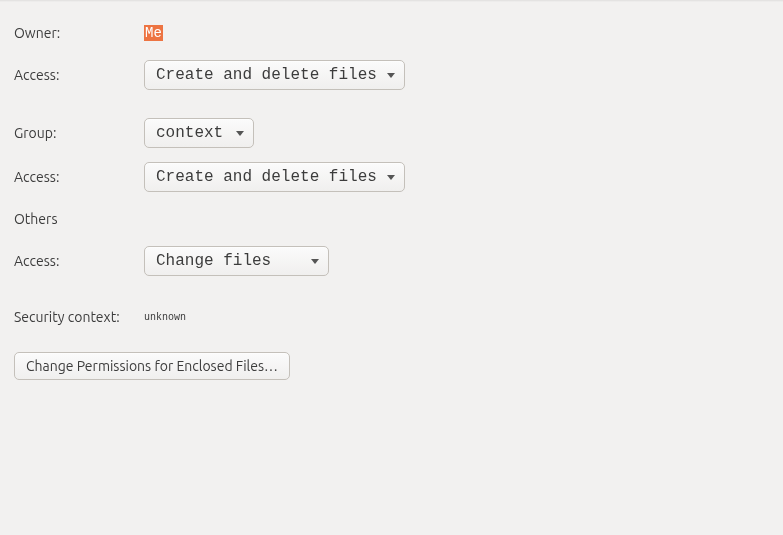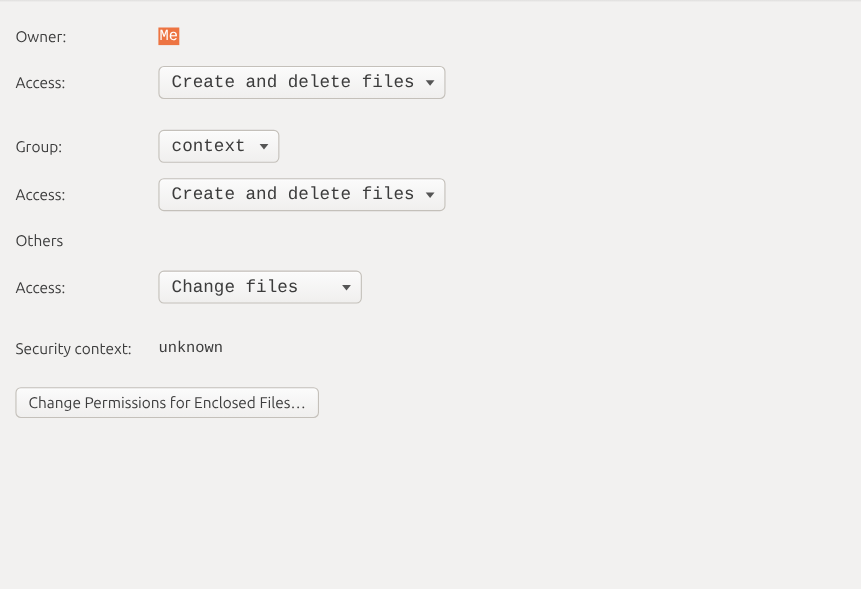--- a/index.html
+++ b/index.html
@@ -81,21 +81,21 @@
     }
     .dropdown.group {
       min-width: 110px;
       justify-content: space-between;
     }
     .section-gap {
       height: 14px;
     }
     .plain-text {
       color: #3c3c3c;
-      font-size: 14px;
+      font-size: 10px;
     }
     .btn {
       display: inline-flex;
       align-items: flex-end;
       background: linear-gradient(to bottom, #fbfbfb, #f0efee);
       border: 1px solid #c4c0ba;
       border-radius: 5px;
       padding: 5px 11px;
       cursor: pointer;
       font-size: 14px;

